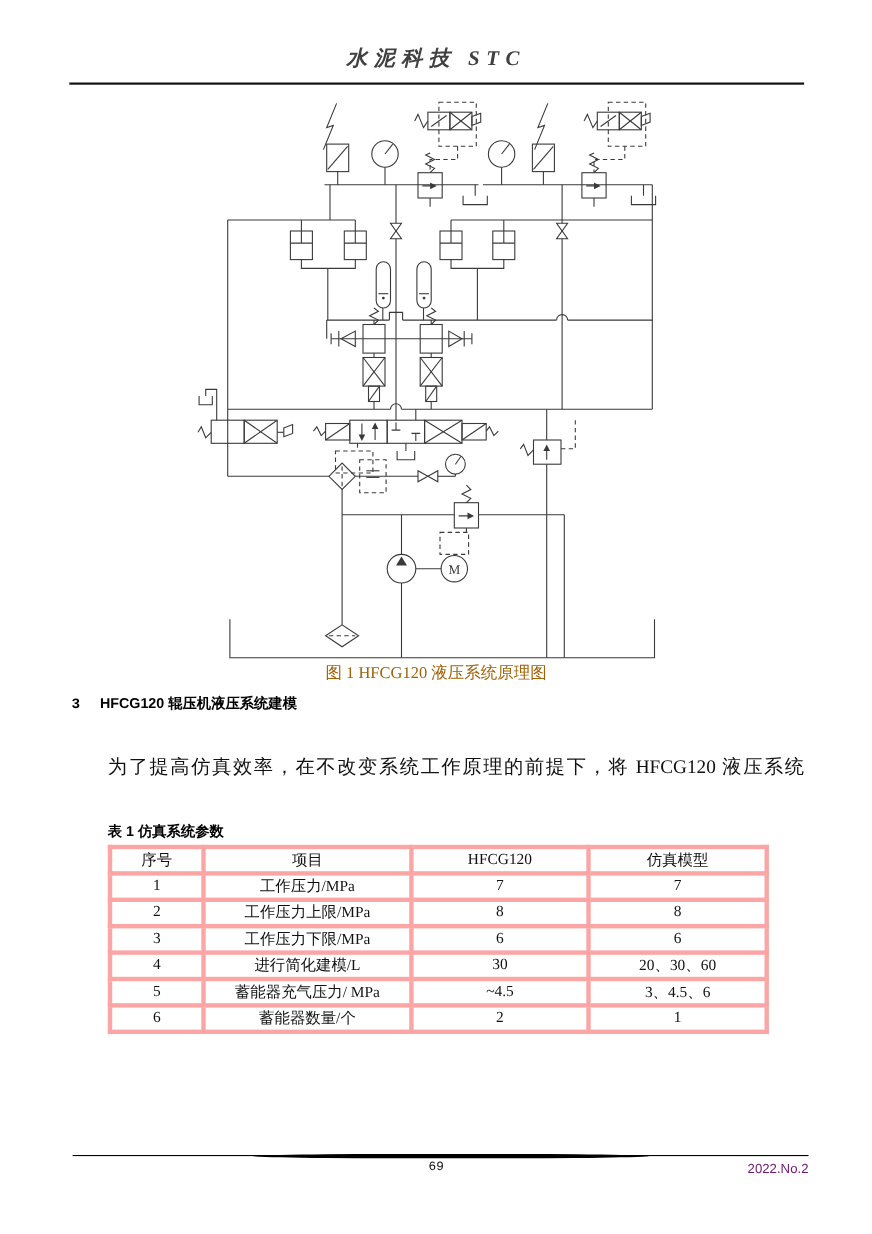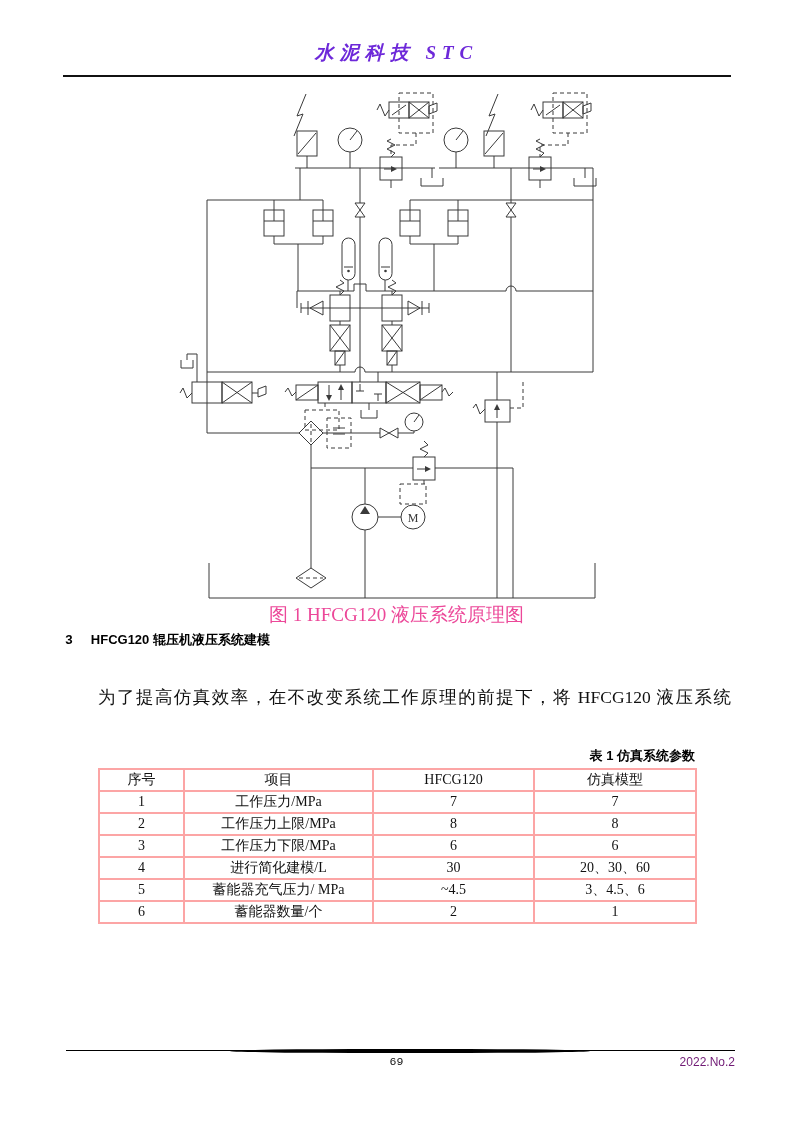--- a/index.html
+++ b/index.html
@@ -1,34 +1,34 @@
 <!DOCTYPE html>
 <html><head>
 <meta charset="utf-8">
 <style>
   html,body{margin:0;padding:0;background:#e8e8e8;}
   .page{position:relative;width:793px;height:1122px;background:#ffffff;margin:0 auto;
         font-family:"Liberation Serif","DejaVu Serif",serif;color:#1a1a1a;overflow:hidden;}
   .journal-title{position:absolute;top:40px;left:0;width:793px;text-align:center;
-        font-size:19px;letter-spacing:6px;font-style:italic;font-weight:bold;color:#6d28d9;}
+        font-size:19px;letter-spacing:6px;font-style:italic;font-weight:bold;color:#404040;}
   .header-rule{position:absolute;top:75px;left:63px;width:668px;border-top:2px solid #111;}
   .figure-wrap{position:absolute;top:88px;left:177px;width:450px;height:515px;}
   .fig-caption{position:absolute;top:602px;left:0;width:793px;text-align:center;
-        font-size:19px;color:#ec4899;}
+        font-size:15px;color:#a16207;}
   .sec-heading{position:absolute;top:631px;left:65px;font-family:"Liberation Sans","DejaVu Sans",sans-serif;
         font-weight:bold;font-size:13px;color:#000;}
   .sec-heading .num{margin-right:18px;font-family:"Liberation Mono","DejaVu Sans Mono",monospace;}
   .body-par{position:absolute;top:676px;left:63px;width:668px;font-size:17.5px;color:#111;}
   .body-par .l1{text-indent:2em;text-align:justify;text-align-last:justify;line-height:43px;}
   .body-par .l2{text-align:left;line-height:43px;}
-  .tbl-title{position:absolute;top:747px;left:98px;width:597px;text-align:right;
+  .tbl-title{position:absolute;top:747px;left:98px;width:597px;text-align:left;
         font-family:"Liberation Sans","DejaVu Sans",sans-serif;font-weight:bold;font-size:13px;color:#000;}
   table.params{position:absolute;top:768px;left:98px;width:597px;border-collapse:collapse;
         table-layout:fixed;font-size:14px;color:#111;}
-  table.params td,table.params th{border:2px solid #fca5a5;text-align:center;padding:0;height:20px;
+  table.params td,table.params th{border:4px solid #fca5a5;text-align:center;padding:0;height:20px;
         font-weight:normal;overflow:hidden;white-space:nowrap;}
   .footer-rule{position:absolute;top:1050px;left:66px;width:669px;border-top:1.3px solid #000;}
   .footer-rule-thick{position:absolute;top:1048.5px;left:230px;width:360px;height:4px;background:#000;
         border-radius:50%/60%;}
   .page-num{position:absolute;top:1055px;left:0;width:793px;text-align:center;
         font-family:Liberation Mono, monospace;font-size:11.5px;color:#111;}
   .issue-num{position:absolute;top:1055px;right:58px;
         font-family:"Liberation Sans","DejaVu Sans",sans-serif;font-size:12px;color:#701a75;}
   .sch{stroke:#3a3a3a;fill:none;stroke-width:1;}
   .sch .dash{stroke-dasharray:4 3;}

